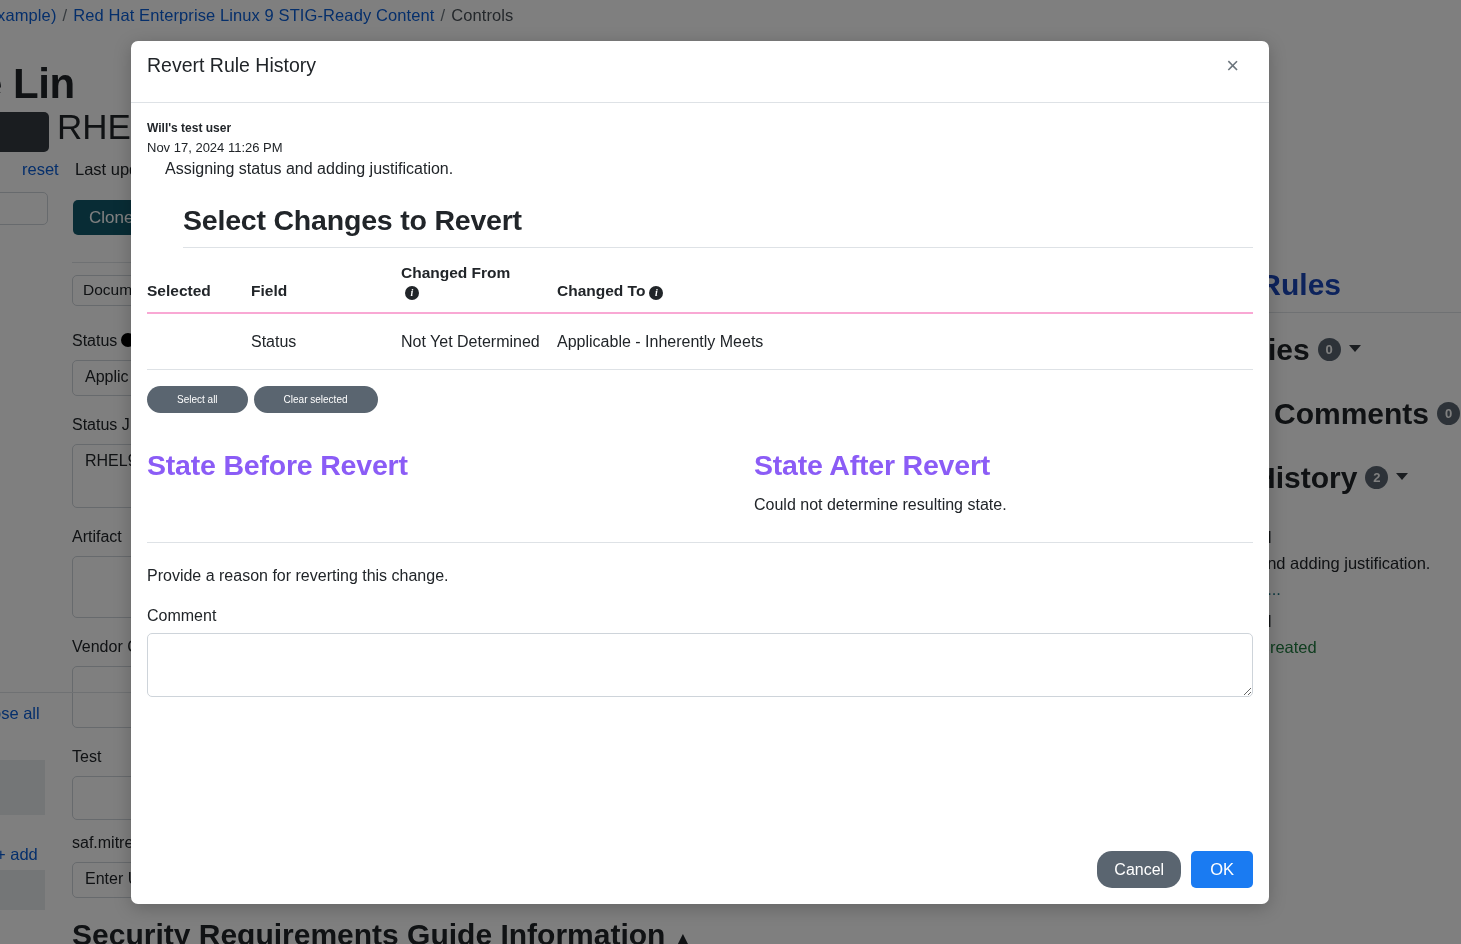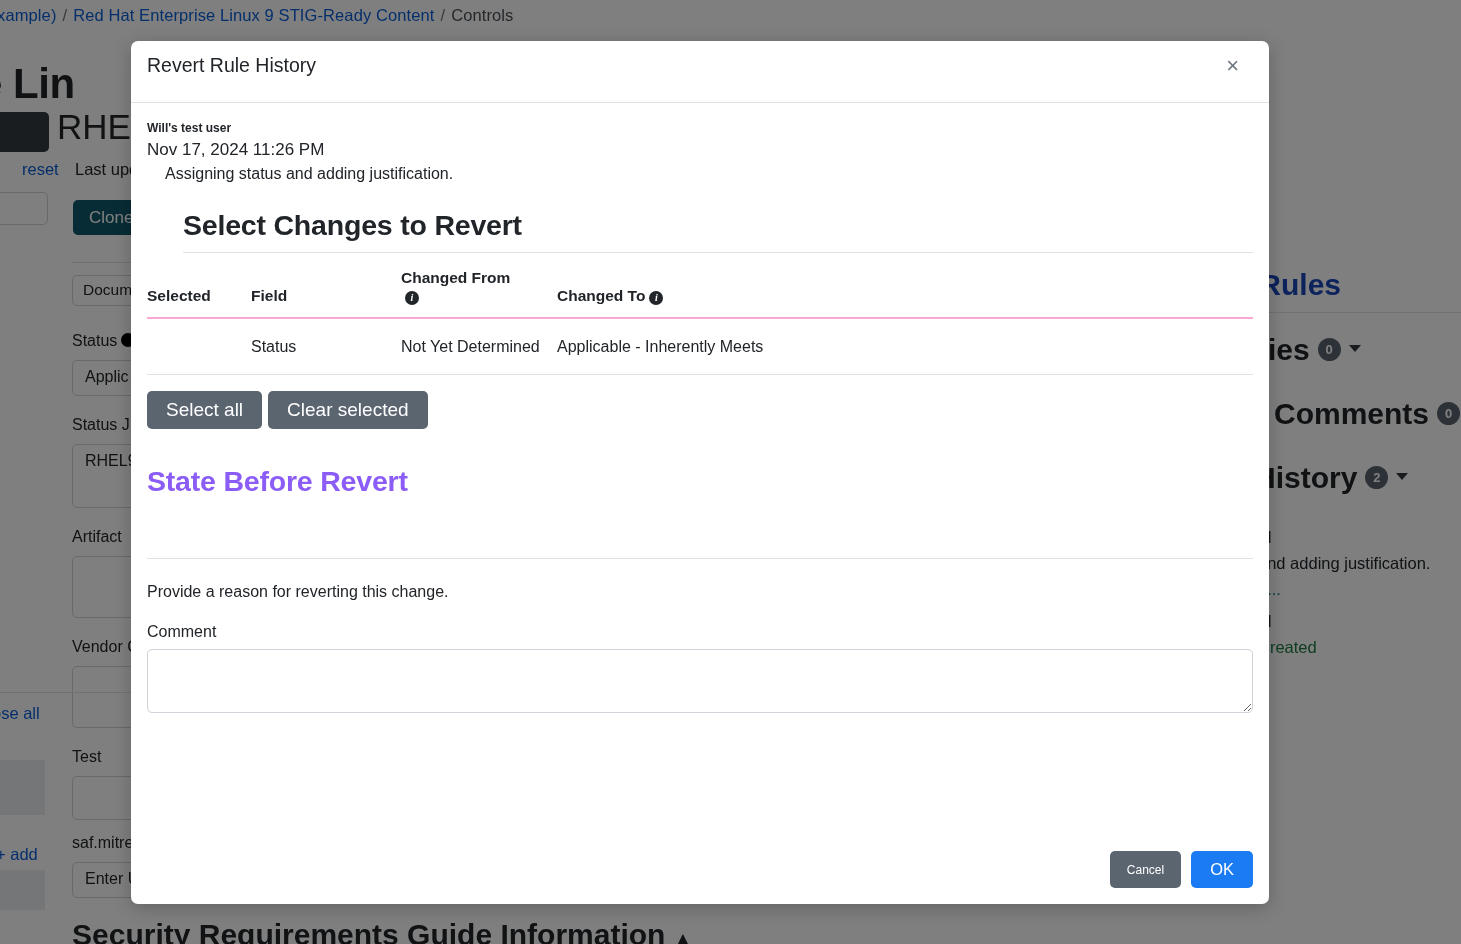--- a/index.html
+++ b/index.html
@@ -320,21 +320,21 @@
     padding: 18px 16px 0 16px;
   }
 
   .author-name {
     font-size: 12px;
     font-weight: 700;
     color: #212529;
     margin-bottom: 5px;
   }
   .author-date {
-    font-size: 17px;
+    font-size: 13px;
     color: #212529;
     margin-bottom: 5px;
   }
   .author-comment {
     font-size: 16px;
     color: #212529;
     padding-left: 18px;
   }
 
   .section-h {
@@ -391,23 +391,23 @@
     vertical-align: 0px;
   }
   th .info-i { margin-left: 4px; }
   .th-from-wrap { display: block; }
 
   .btn-row { margin-top: 16px; display: flex; gap: 6px; }
   .btn-gray {
     background: #5a6570;
     color: #fff;
     border: none;
-    border-radius: 5px;
-    font-size: 19px;
-    padding: 8px 19px;
+    border-radius: 16px;
+    font-size: 10px;
+    padding: 8px 30px;
     cursor: pointer;
     font-family: "Liberation Sans", sans-serif;
   }
 
   .states-wrap {
     display: flex;
     margin-top: 36px;
     padding-bottom: 24px;
     border-bottom: 1px solid #dee2e6;
   }
@@ -452,22 +452,22 @@
     flex: 0 0 auto;
     padding: 16px;
     display: flex;
     justify-content: flex-end;
     gap: 10px;
   }
   .btn-cancel {
     background: #5a6570;
     color: #fff;
     border: none;
-    border-radius: 5px;
-    font-size: 12px;
+    border-radius: 15px;
+    font-size: 16px;
     padding: 8px 17px;
     cursor: pointer;
     font-family: "Liberation Sans", sans-serif;
   }
   .btn-ok {
     background: #1a7bf2;
     color: #fff;
     border: none;
     border-radius: 5px;
     font-size: 16.5px;
@@ -591,20 +591,24 @@
     <div class="btn-row">
       <button class="btn-gray">Select all</button>
       <button class="btn-gray">Clear selected</button>
     </div>
 
     <div class="states-wrap">
       <div class="state-col">
         <div class="state-h">State Before Revert</div>
         <div class="state-text state-empty"></div>
       </div>
+      <div class="state-col right">
+        <div class="state-h">State After Revert</div>
+        <div class="state-text">Could not determine resulting state.</div>
+      </div>
     </div>
 
     <div class="reason-text">Provide a reason for reverting this change.</div>
     <div class="comment-label">Comment</div>
     <textarea class="comment-box" placeholder="" style=""></textarea>
   </div>
 
   <div class="modal-footer">
     <button class="btn-cancel">Cancel</button>
     <button class="btn-ok">OK</button>

